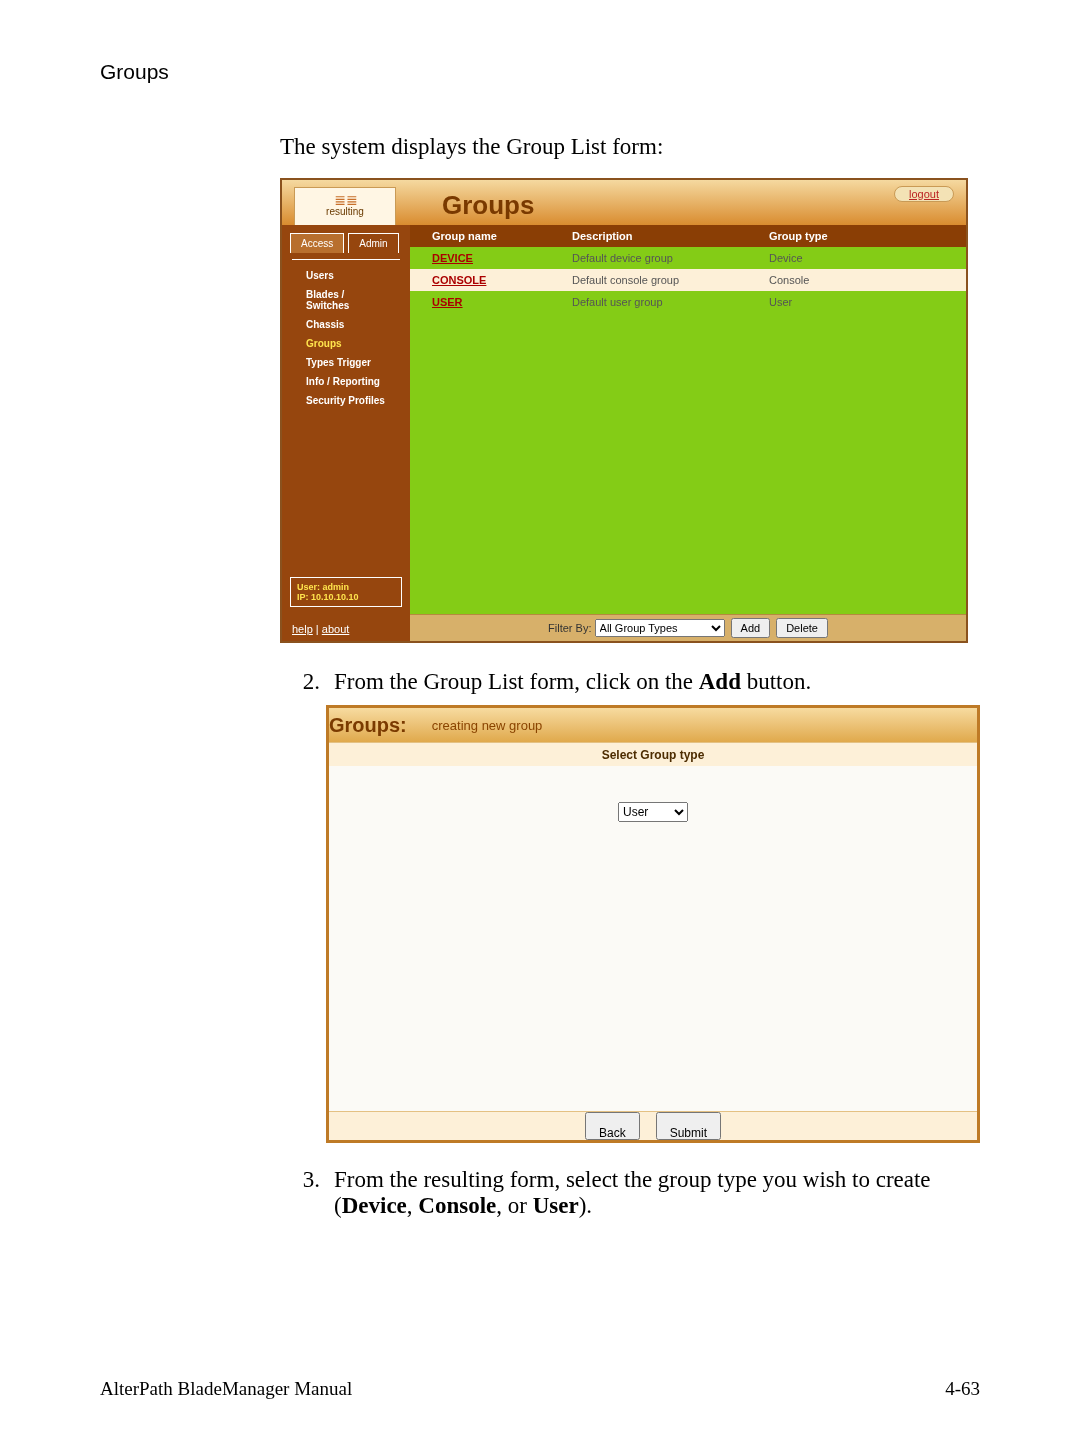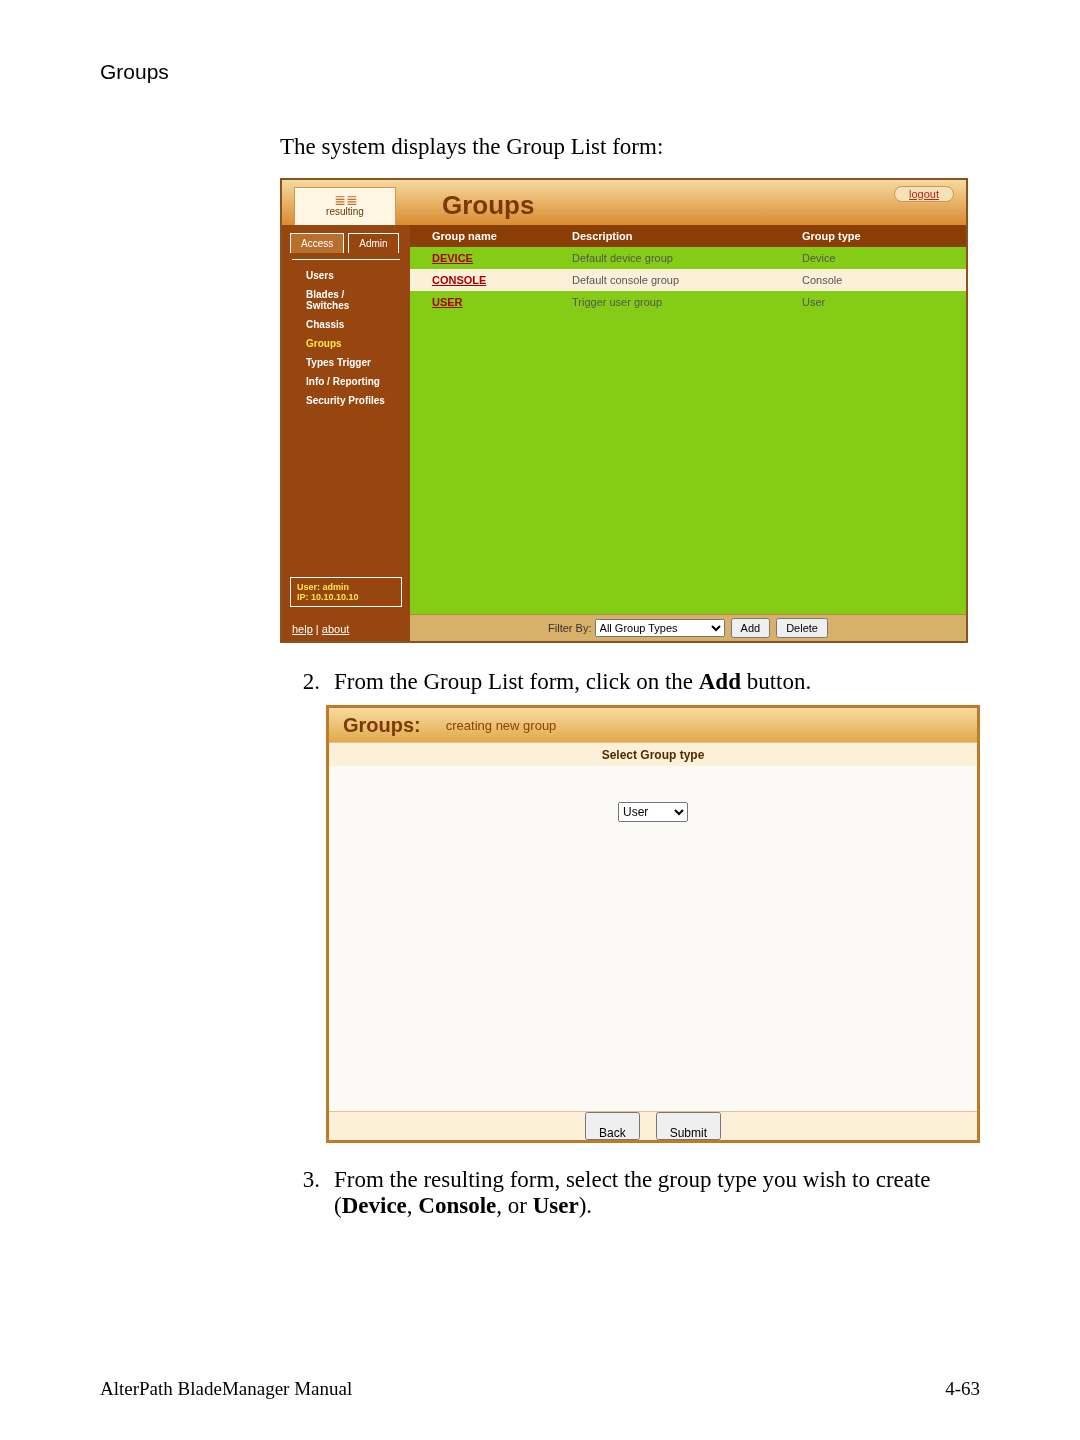--- a/index.html
+++ b/index.html
@@ -22,37 +22,37 @@
   .side-sep{border-top:1px solid #fff;margin:6px 10px 2px 10px}
   .side-items{padding:4px 24px}
   .side-items div{padding:4px 0;font-weight:bold}
   .side-items .sel{color:#ffe44d}
   .userbox{position:absolute;bottom:34px;left:8px;right:8px;border:1px solid #fff;padding:4px 6px;font-size:9px;font-weight:bold;color:#ffe44d}
   .helpabout{position:absolute;bottom:6px;left:10px;font-size:11px}
   .helpabout a{color:#fff;text-decoration:underline}
   .s1-main{position:absolute;left:128px;right:0;top:0;bottom:0;background:#84cc16}
   .thead{background:#8a3e05;color:#fff;font-size:11px;font-weight:bold;display:flex;height:22px;align-items:center}
   .c1{width:140px;padding-left:22px}
-  .c2{width:230px}
+  .c2{width:197px}
   .c3{flex:1}
   .trow{display:flex;font-size:11px;color:#555;height:22px;align-items:center}
   .trow .c1 a{color:#aa0000;text-decoration:underline;font-weight:bold}
   .trow.alt{background:#fdf0d8}
   .s1-foot{position:absolute;left:0;right:0;bottom:0;height:26px;background:#d7b06a;border-top:1px solid #b58a3f;display:flex;align-items:center;justify-content:center;font-size:11px;color:#333}
   .s1-foot select{font-size:11px;height:18px;width:130px}
   .s1-foot button{font-size:11px;height:20px;margin-left:6px;padding:0 8px}
   
   .steps{margin:26px 0 0 180px;font-size:23px}
   .step{display:flex;margin-bottom:10px}
   .step .num{width:40px;text-align:right;padding-right:14px}
   .step .txt{flex:1;max-width:640px}
   .subline{margin:16px 0 14px 234px;font-size:23px}
   
   .shot2{width:648px;height:432px;margin-left:226px;border:3px solid #be7a26;background:#fbfaf6;font-family:Arial,Helvetica,sans-serif;position:relative}
-  .s2-head{height:34px;background:linear-gradient(#f7dba0,#e0a94c);display:flex;align-items:center;padding-left:14px}
+  .s2-head{height:34px;background:linear-gradient(#f7dba0,#e0a94c);display:flex;align-items:center;}
   .s2-head b{font-size:20px;color:#7a3a00}
   .s2-head span{font-size:13px;color:#8a4400;margin-left:25px}
   .s2-bar{height:24px;background:#fdf0d8;border-top:1px solid #e4c183;border-bottom:1px solid #e4c183;text-align:center;font-size:12px;font-weight:bold;color:#4d2c00;line-height:24px}
   .s2-body{position:absolute;top:58px;left:0;right:0;bottom:28px;background:#fbfaf6;text-align:center;padding-top:36px}
   .s2-body select{font-size:12px;width:70px;height:20px}
   .s2-foot{position:absolute;left:0;right:0;bottom:0;height:28px;background:#fdf0d8;border-top:1px solid #e4c183;display:flex;align-items:center;justify-content:center}
   .s2-foot button{font-size:12px;height:22px;padding:12px 12px;margin:0 8px}
   
   .pgfoot{position:absolute;left:100px;right:100px;bottom:40px;display:flex;justify-content:space-between;font-family:Liberation Serif, serif;font-size:19px}
 </style>
@@ -110,21 +110,21 @@
           <div class="c2">Default device group</div>
           <div class="c3">Device</div>
         </div>
         <div class="trow alt">
           <div class="c1"><a href="#">CONSOLE</a></div>
           <div class="c2">Default console group</div>
           <div class="c3">Console</div>
         </div>
         <div class="trow">
           <div class="c1"><a href="#">USER</a></div>
-          <div class="c2">Trigger user group</div>
+          <div class="c2">Default user group</div>
           <div class="c3">User</div>
         </div>
         <div class="s1-foot">
           <span>Filter By:</span>&nbsp;
           <select><option>All Group Types</option></select>
           <button>Add</button>
           <button>Delete</button>
         </div>
       </div>
     </div>

